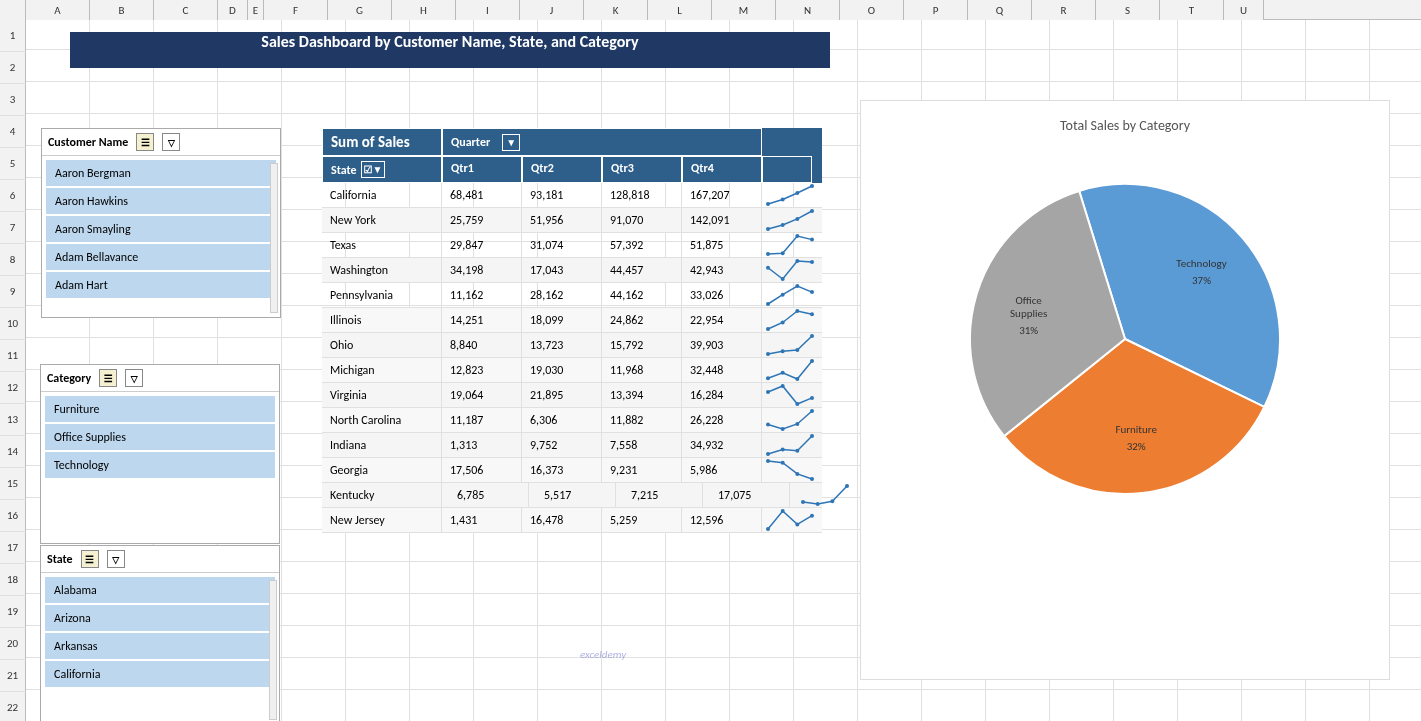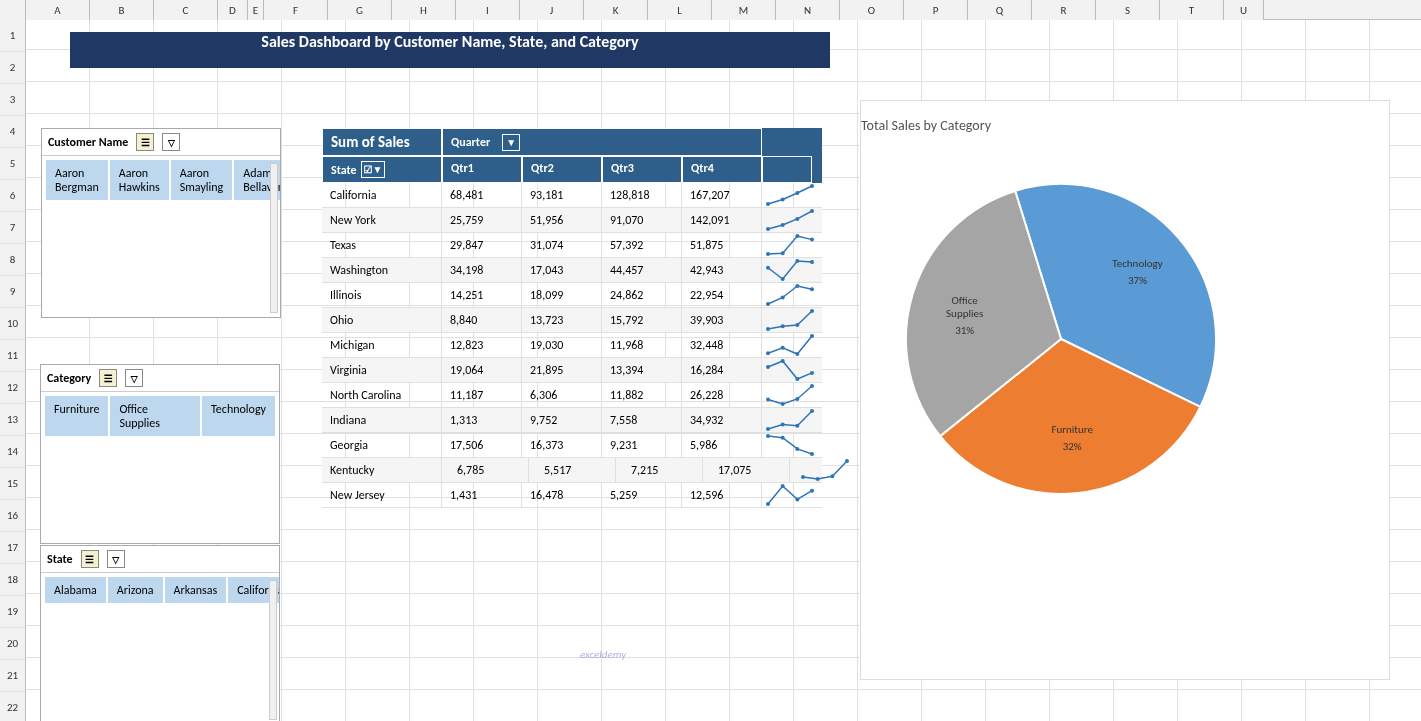--- a/index.html
+++ b/index.html
@@ -118,20 +118,21 @@
       height: 18px;
       border: 1px solid #888;
       background: #f5f0d0;
       font-size: 10px;
       cursor: pointer;
     }
 
     .slicer-items {
       padding: 4px;
       display: flex;
+      flex-direction: column;
       gap: 2px;
       overflow: hidden;
     }
 
     .slicer-item {
       background: #bdd7ee;
       padding: 5px 8px;
       font-size: 12px;
       cursor: pointer;
       border: 1px solid transparent;
@@ -243,20 +244,21 @@
       position: absolute;
       top: 100px;
       left: 860px;
       width: 530px;
       height: 580px;
       background: white;
       border: 1px solid #ddd;
       z-index: 5;
       display: flex;
       flex-direction: column;
+      align-items: center;
     }
 
     .pie-chart-title {
       font-size: 14px;
       color: #555;
       margin-top: 16px;
       margin-bottom: 10px;
     }
 
     .pie-svg-container {
@@ -500,20 +502,36 @@
       <svg width="48" height="22" style="overflow:visible;">
         <polyline points="2,8.736047275114904 16.666666666666664,20 31.333333333333332,2 46,2.994090610636899" fill="none" stroke="#2e75b6" stroke-width="1.5"></polyline>
         <circle cx="2" cy="8.736047275114904" r="2" fill="#2e75b6"></circle>
               <circle cx="16.666666666666664" cy="20" r="2" fill="#2e75b6"></circle>
               <circle cx="31.333333333333332" cy="2" r="2" fill="#2e75b6"></circle>
               <circle cx="46" cy="2.994090610636899" r="2" fill="#2e75b6"></circle>
       </svg>
     </div>
   </div>
         <div class="pivot-data-row">
+    <div class="pivot-data-cell-state">Pennsylvania</div>
+    <div class="pivot-data-cell">11,162</div>
+    <div class="pivot-data-cell">28,162</div>
+    <div class="pivot-data-cell">44,162</div>
+    <div class="pivot-data-cell">33,026</div>
+    <div class="sparkline-cell">
+      <svg width="48" height="22" style="overflow:visible;">
+        <polyline points="2,20 16.666666666666664,10.727272727272727 31.333333333333332,2 46,8.074181818181819" fill="none" stroke="#2e75b6" stroke-width="1.5"></polyline>
+        <circle cx="2" cy="20" r="2" fill="#2e75b6"></circle>
+              <circle cx="16.666666666666664" cy="10.727272727272727" r="2" fill="#2e75b6"></circle>
+              <circle cx="31.333333333333332" cy="2" r="2" fill="#2e75b6"></circle>
+              <circle cx="46" cy="8.074181818181819" r="2" fill="#2e75b6"></circle>
+      </svg>
+    </div>
+  </div>
+        <div class="pivot-data-row">
     <div class="pivot-data-cell-state">Illinois</div>
     <div class="pivot-data-cell">14,251</div>
     <div class="pivot-data-cell">18,099</div>
     <div class="pivot-data-cell">24,862</div>
     <div class="pivot-data-cell">22,954</div>
     <div class="sparkline-cell">
       <svg width="48" height="22" style="overflow:visible;">
         <polyline points="2,20 16.666666666666664,13.472434266327395 31.333333333333332,2 46,5.236641221374047" fill="none" stroke="#2e75b6" stroke-width="1.5"></polyline>
         <circle cx="2" cy="20" r="2" fill="#2e75b6"></circle>
               <circle cx="16.666666666666664" cy="13.472434266327395" r="2" fill="#2e75b6"></circle>

